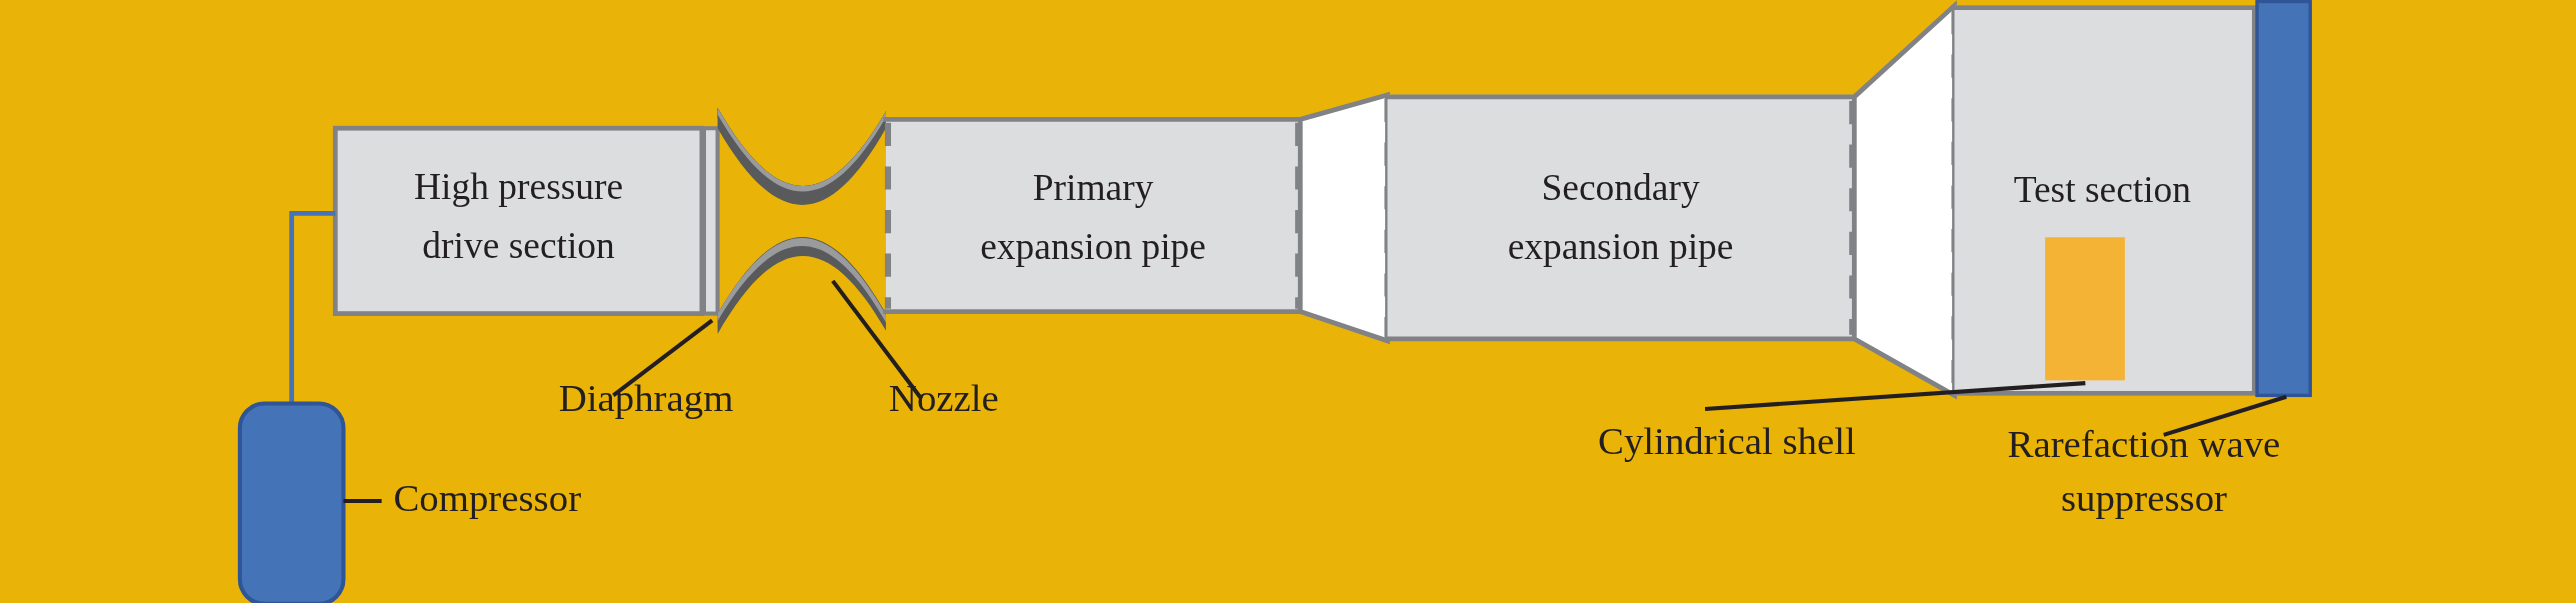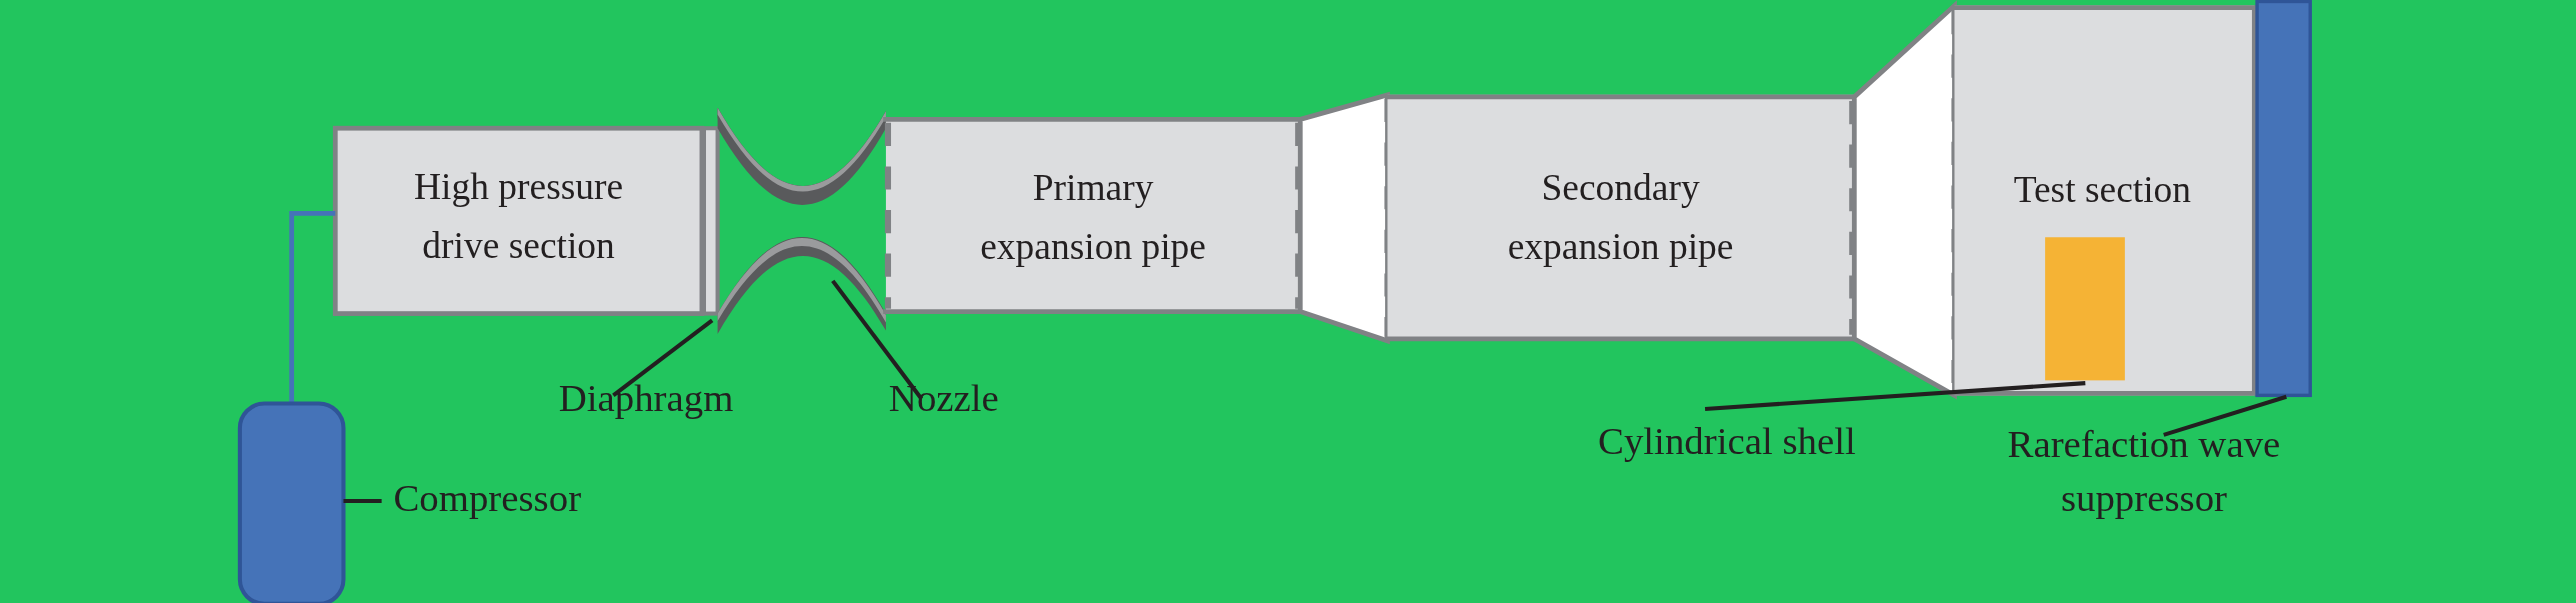--- a/index.html
+++ b/index.html
@@ -4,21 +4,21 @@
 <style>
   html, body {
     margin: 0;
     padding: 0;
     background: #ffffff;
   }
   #stage {
     position: relative;
     width: 2576px;
     height: 604px;
-    background: #22c55e;
+    background: #eab308;
     overflow: hidden;
     font-family: "Liberation Serif", "DejaVu Serif", serif;
   }
   svg#diagram {
     position: absolute;
     left: 0;
     top: 0;
     width: 2576px;
     height: 604px;
     display: block;

